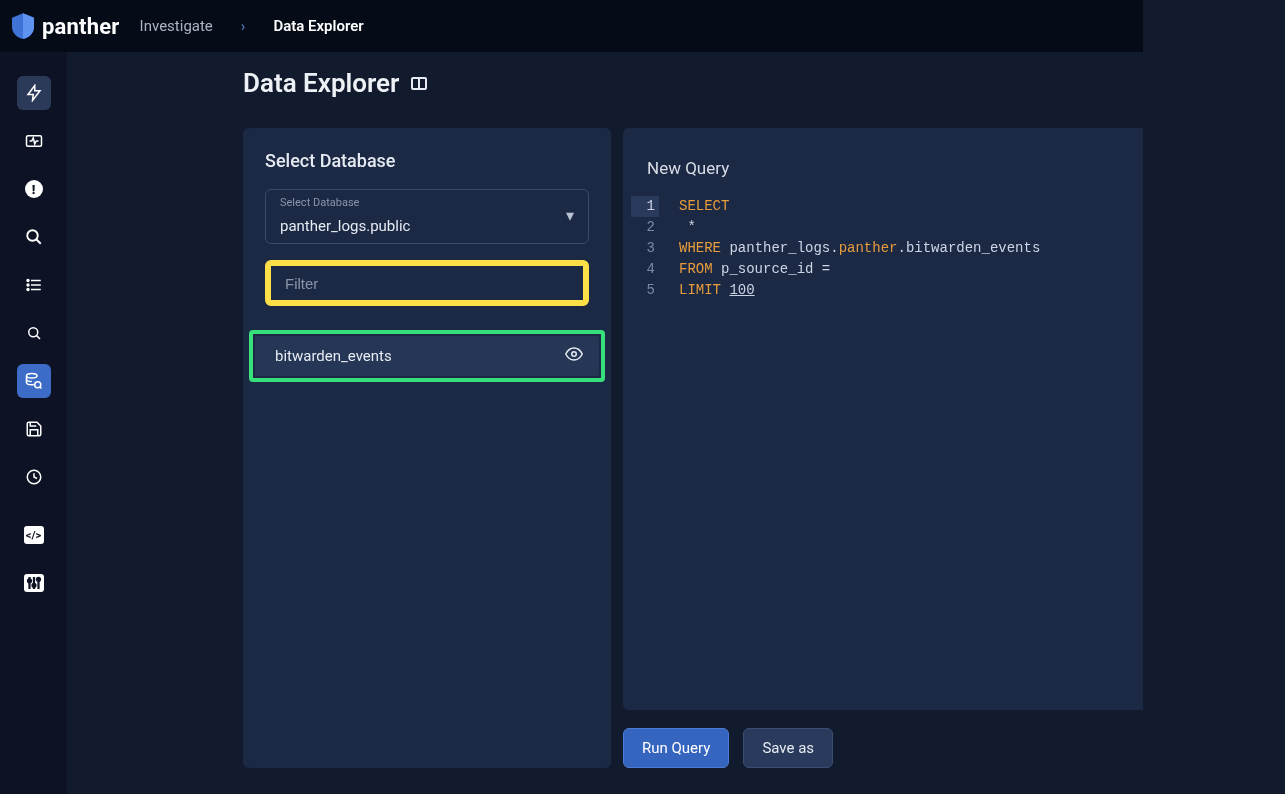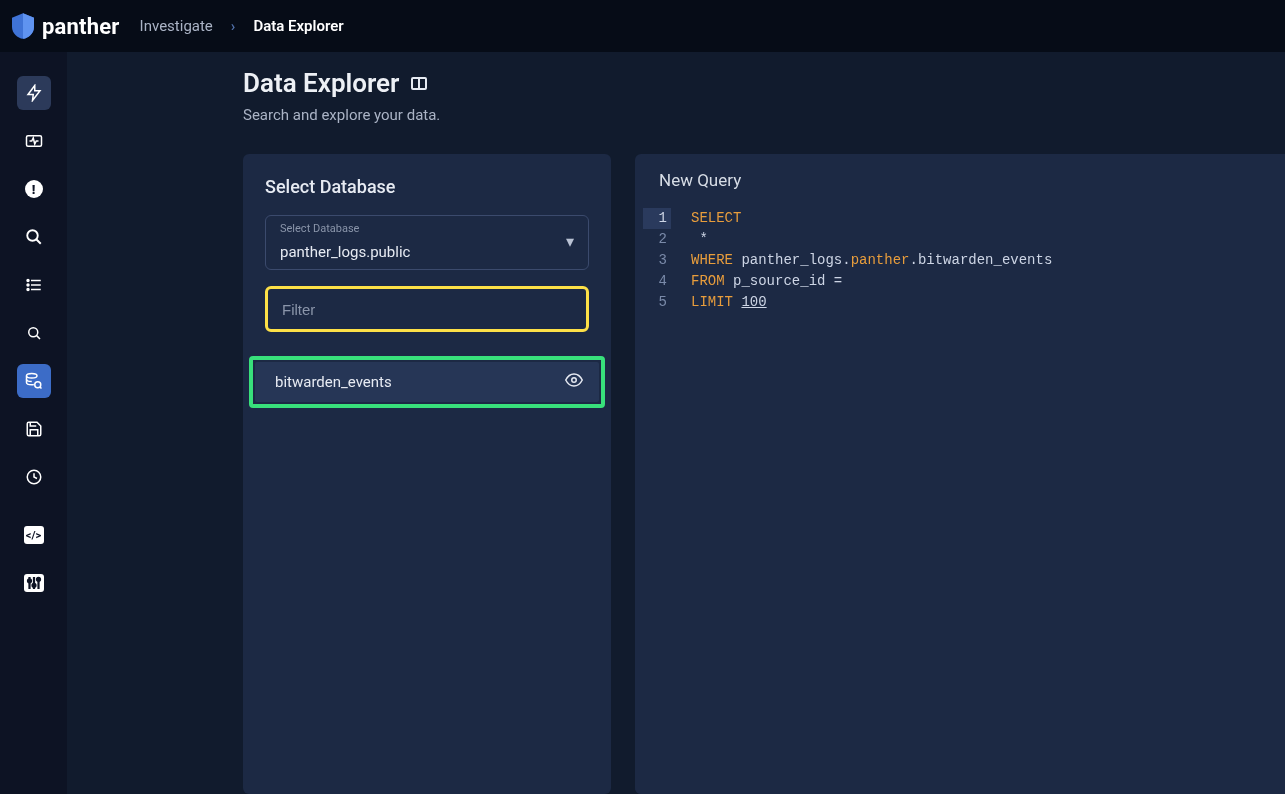--- a/index.html
+++ b/index.html
@@ -6,21 +6,21 @@
 body {
   font-family: -apple-system, BlinkMacSystemFont, "Segoe UI", Roboto, Helvetica, Arial, sans-serif;
   background: #111b2d;
   color: #d6dce5;
   overflow: hidden;
 }
 .app {
   display: flex;
   flex-direction: column;
   height: 794px;
-  width: 1285px;
+  width: 1143px;
   border-radius: 12px;
 }
 
 
 .topbar {
   display: flex;
   align-items: center;
   gap: 20px;
   height: 52px;
   padding: 0 12px;
@@ -37,21 +37,21 @@
 }
 .logo-text {
   font-size: 22px;
   font-weight: 700;
   color: #fff;
   letter-spacing: 0.2px;
 }
 .breadcrumbs {
   display: flex;
   align-items: center;
-  gap: 18px;
+  gap: 28px;
   font-size: 15px;
 }
 .breadcrumbs .bc-item {
   color: #aab3c5;
   cursor: pointer;
 }
 .breadcrumbs .bc-sep {
   color: #4f6fa7;
   font-weight: 700;
 }
@@ -111,21 +111,21 @@
 }
 .page-sub {
   margin-top: 8px;
   color: #aab3c5;
   font-size: 15px;
 }
 
 
 .panels {
   display: flex;
-  gap: 24px;
+  gap: 12px;
   margin-top: 30px;
   height: 640px;
 }
 
 .panel-left {
   width: 368px;
   background: #1c2944;
   border-radius: 6px;
   padding: 22px;
   display: flex;
@@ -158,21 +158,21 @@
 }
 .select-db-box .caret {
   color: #b9c2d4;
 }
 
 .tables-heading {
   margin-top: 26px;
 }
 .filter-box {
   margin-top: 16px;
-  border: 3px solid #fde047;
+  border: 6px solid #fde047;
   border-radius: 6px;
   height: 46px;
 }
 .filter-box input {
   width: 100%;
   height: 100%;
   background: transparent;
   border: none;
   padding: 0 14px;
   color: #e6eaf2;
@@ -212,20 +212,21 @@
   background: #1c2944;
   border-radius: 6px 0 0 6px;
   display: flex;
   flex-direction: column;
   overflow: hidden;
 }
 .editor-header {
   padding: 16px 24px 18px 24px;
   font-size: 17px;
   color: #d6dce5;
+  margin-top: 14px;
 }
 .code-editor {
   flex: 1;
   display: flex;
   font-family: "SFMono-Regular", Consolas, "Liberation Mono", Menlo, monospace;
   font-size: 14px;
   line-height: 21px;
 }
 .gutter {
   width: 44px;
@@ -396,21 +397,20 @@
             </svg>
         </div>
       </div>
     </div>
 
     <div class="content">
       <div class="page-header">
         <span class="page-title">Data Explorer</span>
         <span class="book-icon"></span>
       </div>
-      <div class="page-sub">Search and explore your data.</div>
 
       <div class="panels">
 
         <div class="panel-left">
           <h3>Select Database</h3>
 
           <div class="select-db-box">
             <div>
               <div class="small-label">Select Database</div>
               <div class="value">panther_logs.public</div>
@@ -449,18 +449,22 @@
                 <div class="gline">5</div>
               </div>
               <div class="code-body"><span class="tok-kw">SELECT</span>
  <span class="tok-star">*</span>
 <span class="tok-kw">WHERE</span> <span class="tok-ident">panther_logs</span><span class="tok-punct">.</span><span class="tok-schema">panther</span><span class="tok-punct">.</span><span class="tok-ident">bitwarden_events</span>
 <span class="tok-kw">FROM</span> <span class="tok-ident">p_source_id</span> <span class="tok-punct">=</span>
 <span class="tok-kw">LIMIT</span> <span class="tok-num">100</span></div>
             </div>
           </div>
 
+          <div class="actions-row">
+            <div class="btn btn-primary">Run Query</div>
+            <div class="btn btn-secondary">Save as</div>
+          </div>
         </div>
       </div>
     </div>
   </div>
 
 </div>
 
 </body></html>

